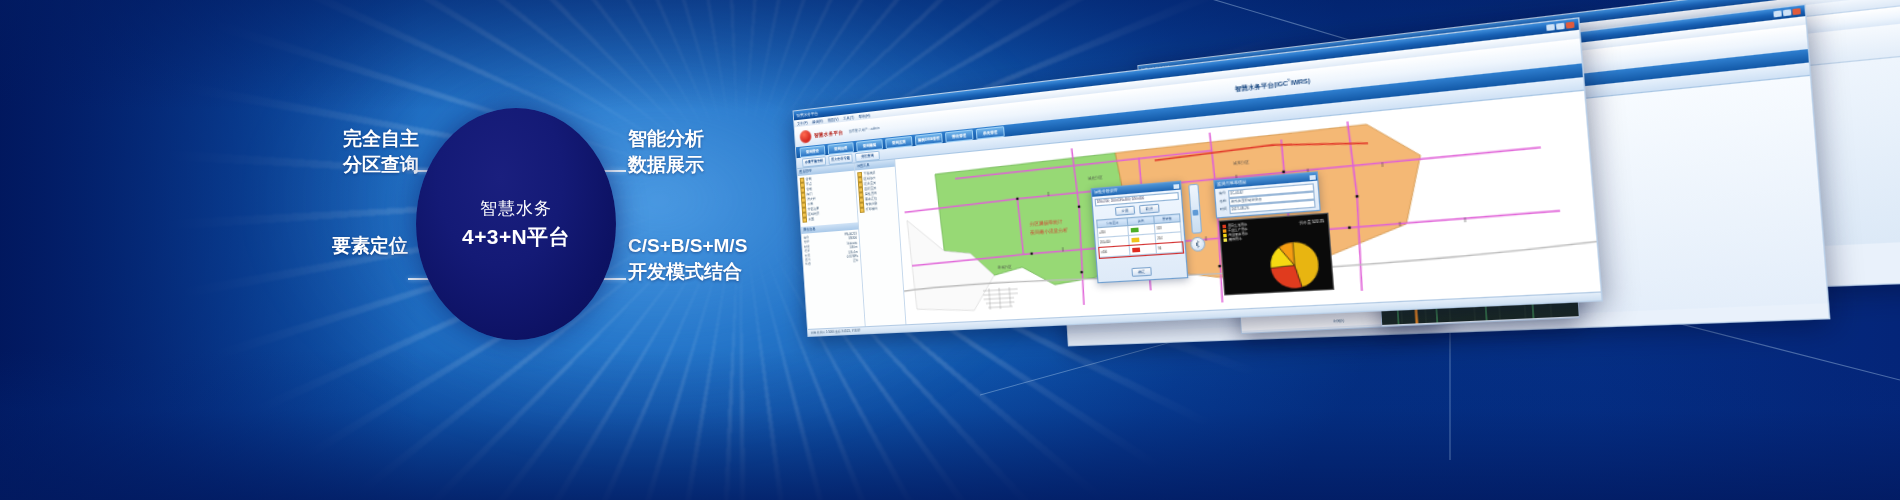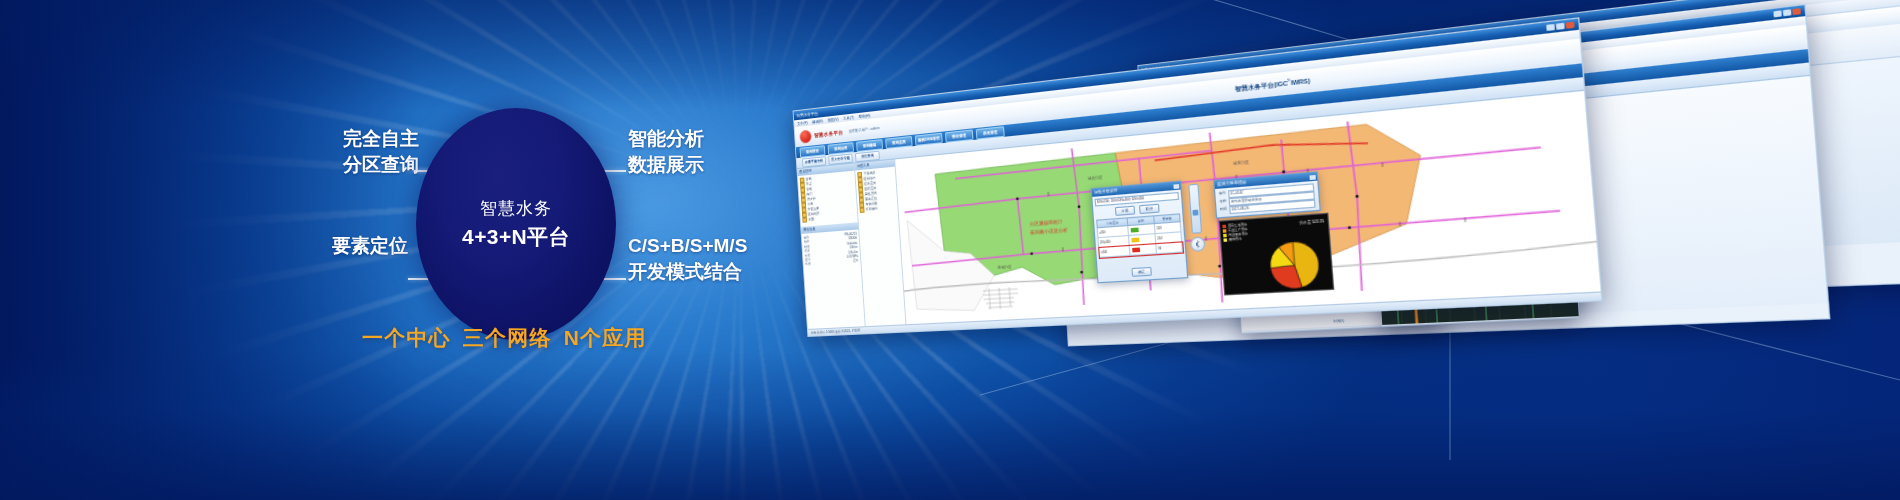--- a/index.html
+++ b/index.html
@@ -721,17 +721,14 @@
     <div class="connector c-bl"></div>
     <div class="connector c-tr"></div>
     <div class="connector c-br"></div>
 
     <div class="core-circle">
       <div class="core-l1">智慧水务</div>
       <div class="core-l3">4+3+N平台</div>
     </div>
   </div>
 
-  <div class="tagline">
-    <span>一个中心</span><span class="gap"></span><span>三个网络</span><span class="gap"></span><span>N个应用</span>
-  </div>
 
 </div>
 
 </body></html>

